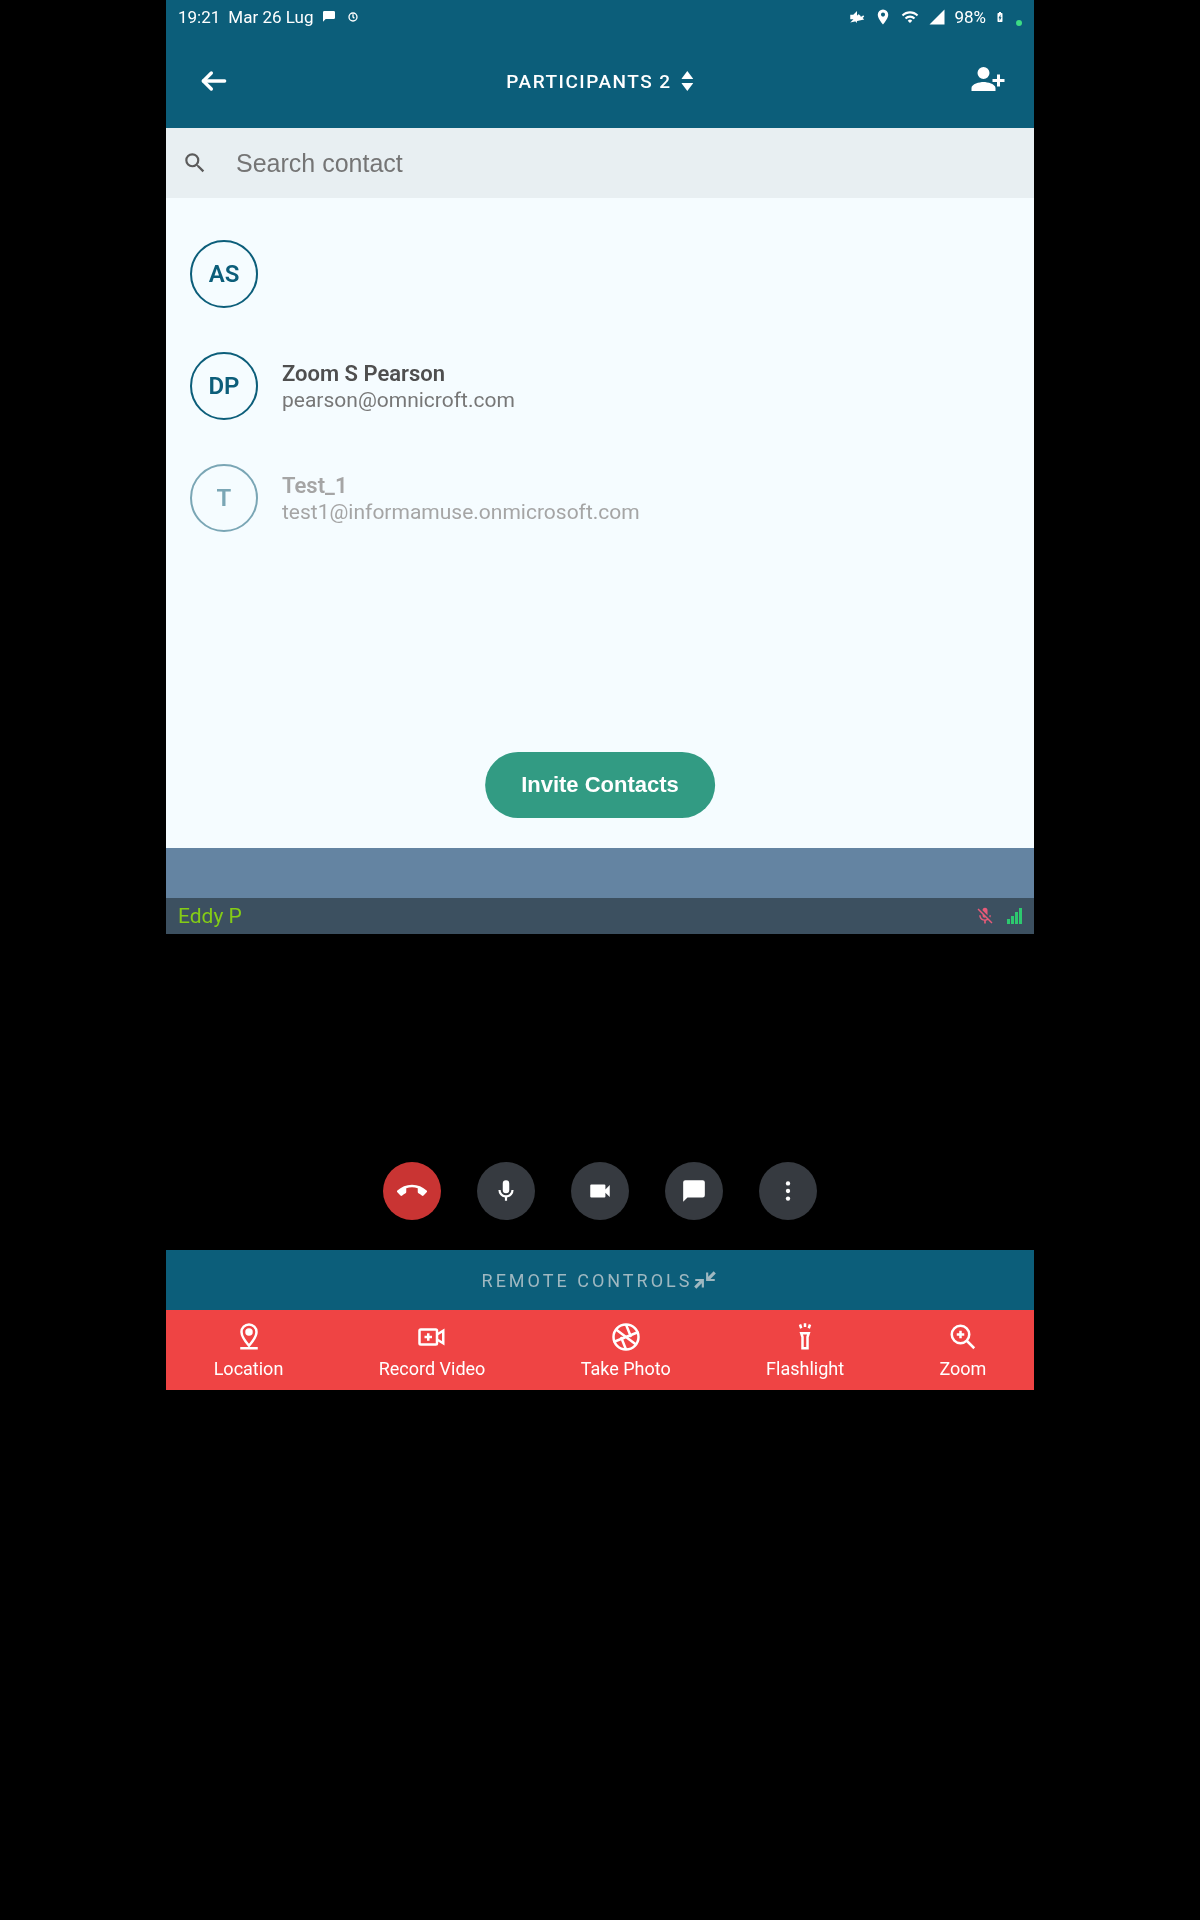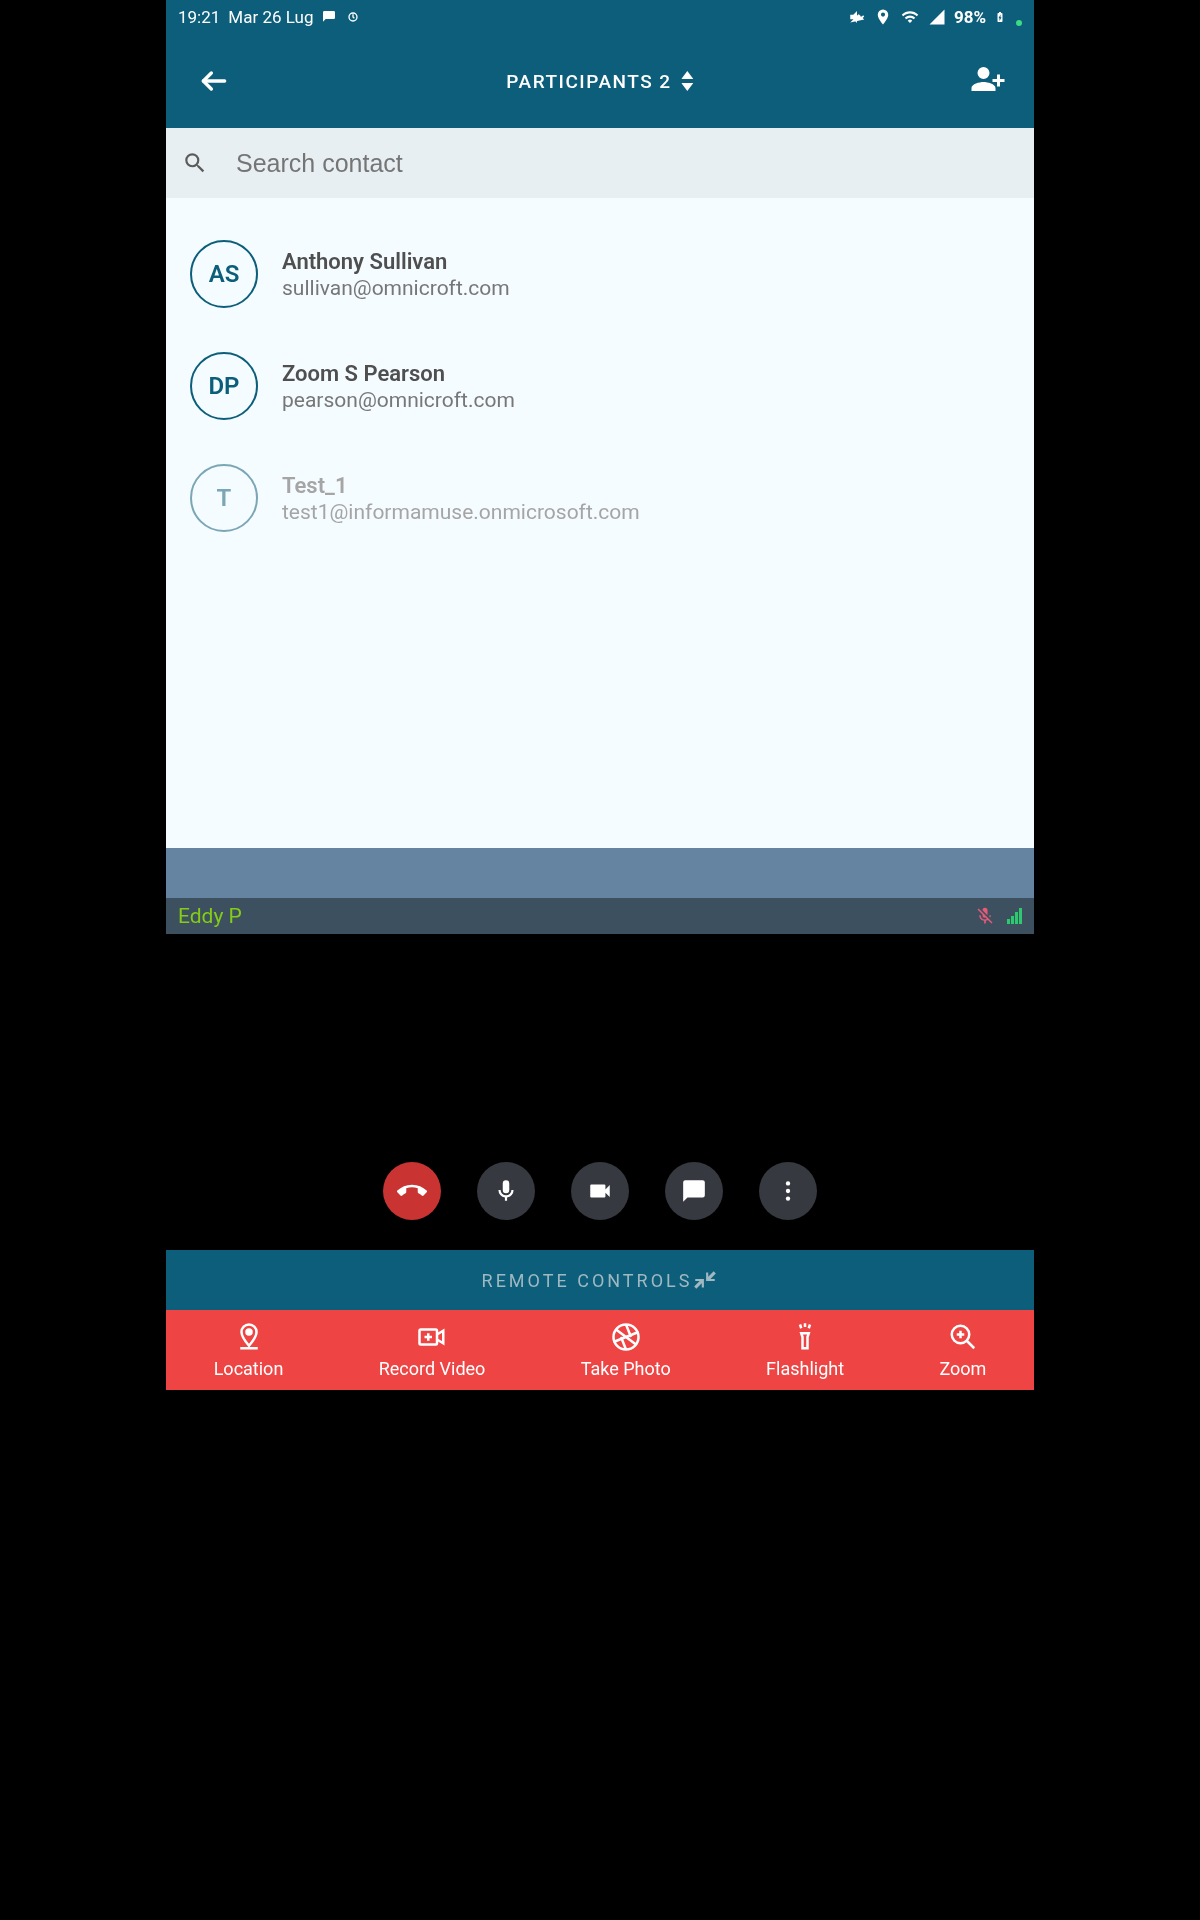--- a/index.html
+++ b/index.html
@@ -16,21 +16,21 @@
   height: 34px;
   background: #0c5e7a;
   color: #fff;
   display: flex;
   align-items: center;
   justify-content: space-between;
   padding: 0 12px;
   font-size: 17px;
 }
 .status-left { display: flex; align-items: center; gap: 8px; }
-.status-right { display: flex; align-items: center; gap: 8px; font-weight: bold; }
+.status-right { display: flex; align-items: center; gap: 8px; }
 .status-right svg { display: block; }
 .green-dot { width: 6px; height: 6px; background:#3ddc84; border-radius:50%; margin-top:12px; margin-left:2px;}
 .app-bar {
   height: 94px;
   background: #0c5e7a;
   display: flex;
   align-items: center;
   padding: 0 28px;
   position: relative;
 }
@@ -224,39 +224,36 @@
 <div class="search-bar">
   <svg width="26" height="26" viewBox="0 0 24 24" fill="#5b5b5b">
       <path d="M15.5 14h-.79l-.28-.27A6.47 6.47 0 0 0 16 9.5 6.5 6.5 0 1 0 9.5 16a6.47 6.47 0 0 0 4.23-1.57l.27.28v.79L19 20.49 20.49 19zm-6 0A4.5 4.5 0 1 1 14 9.5 4.49 4.49 0 0 1 9.5 14z"></path>
     </svg>
   <input placeholder="Search contact" style="">
 </div>
 
 <div class="contacts-area" id="contacts-container">
   <div class="contact-row">
       <div class="avatar-circle">AS</div>
-      <div class="contact-info">
-        <span class="contact-name">Anthony Sullivan</span>
-        <span class="contact-email">sullivan@omnicroft.com</span>
-      </div>
     </div>
     <div class="contact-row">
       <div class="avatar-circle">DP</div>
       <div class="contact-info">
         <span class="contact-name">Zoom S Pearson</span>
         <span class="contact-email">pearson@omnicroft.com</span>
       </div>
     </div>
     <div class="contact-row faded">
       <div class="avatar-circle">T</div>
       <div class="contact-info">
         <span class="contact-name">Test_1</span>
         <span class="contact-email">test1@informamuse.onmicrosoft.com</span>
       </div>
     </div>
+    <button class="invite-btn">Invite Contacts</button>
 </div>
 
 <div class="video-area">
   <div class="video-header"></div>
   <div class="name-bar">
     <span>Eddy P</span>
     <div class="name-bar-icons">
       <svg width="20" height="20" viewBox="0 0 24 24" fill="#e85a78">
           <path d="M19 11h-1.7c0 .58-.1 1.13-.27 1.64l1.27 1.27c.44-.88.7-1.87.7-2.91zM4.27 3L3 4.27l6 6V11a3 3 0 0 0 3 3c.22 0 .44-.03.65-.08l1.66 1.66A5.45 5.45 0 0 1 12 16.1 5.5 5.5 0 0 1 6.7 11H5c0 3.41 2.72 6.23 6 6.72V21h2v-3.28a6.78 6.78 0 0 0 2.54-.9L19.73 21 21 19.73zM12 2a3 3 0 0 0-3 3v.18l5.98 5.98A3 3 0 0 0 15 11V5a3 3 0 0 0-3-3z"></path>
         </svg>

